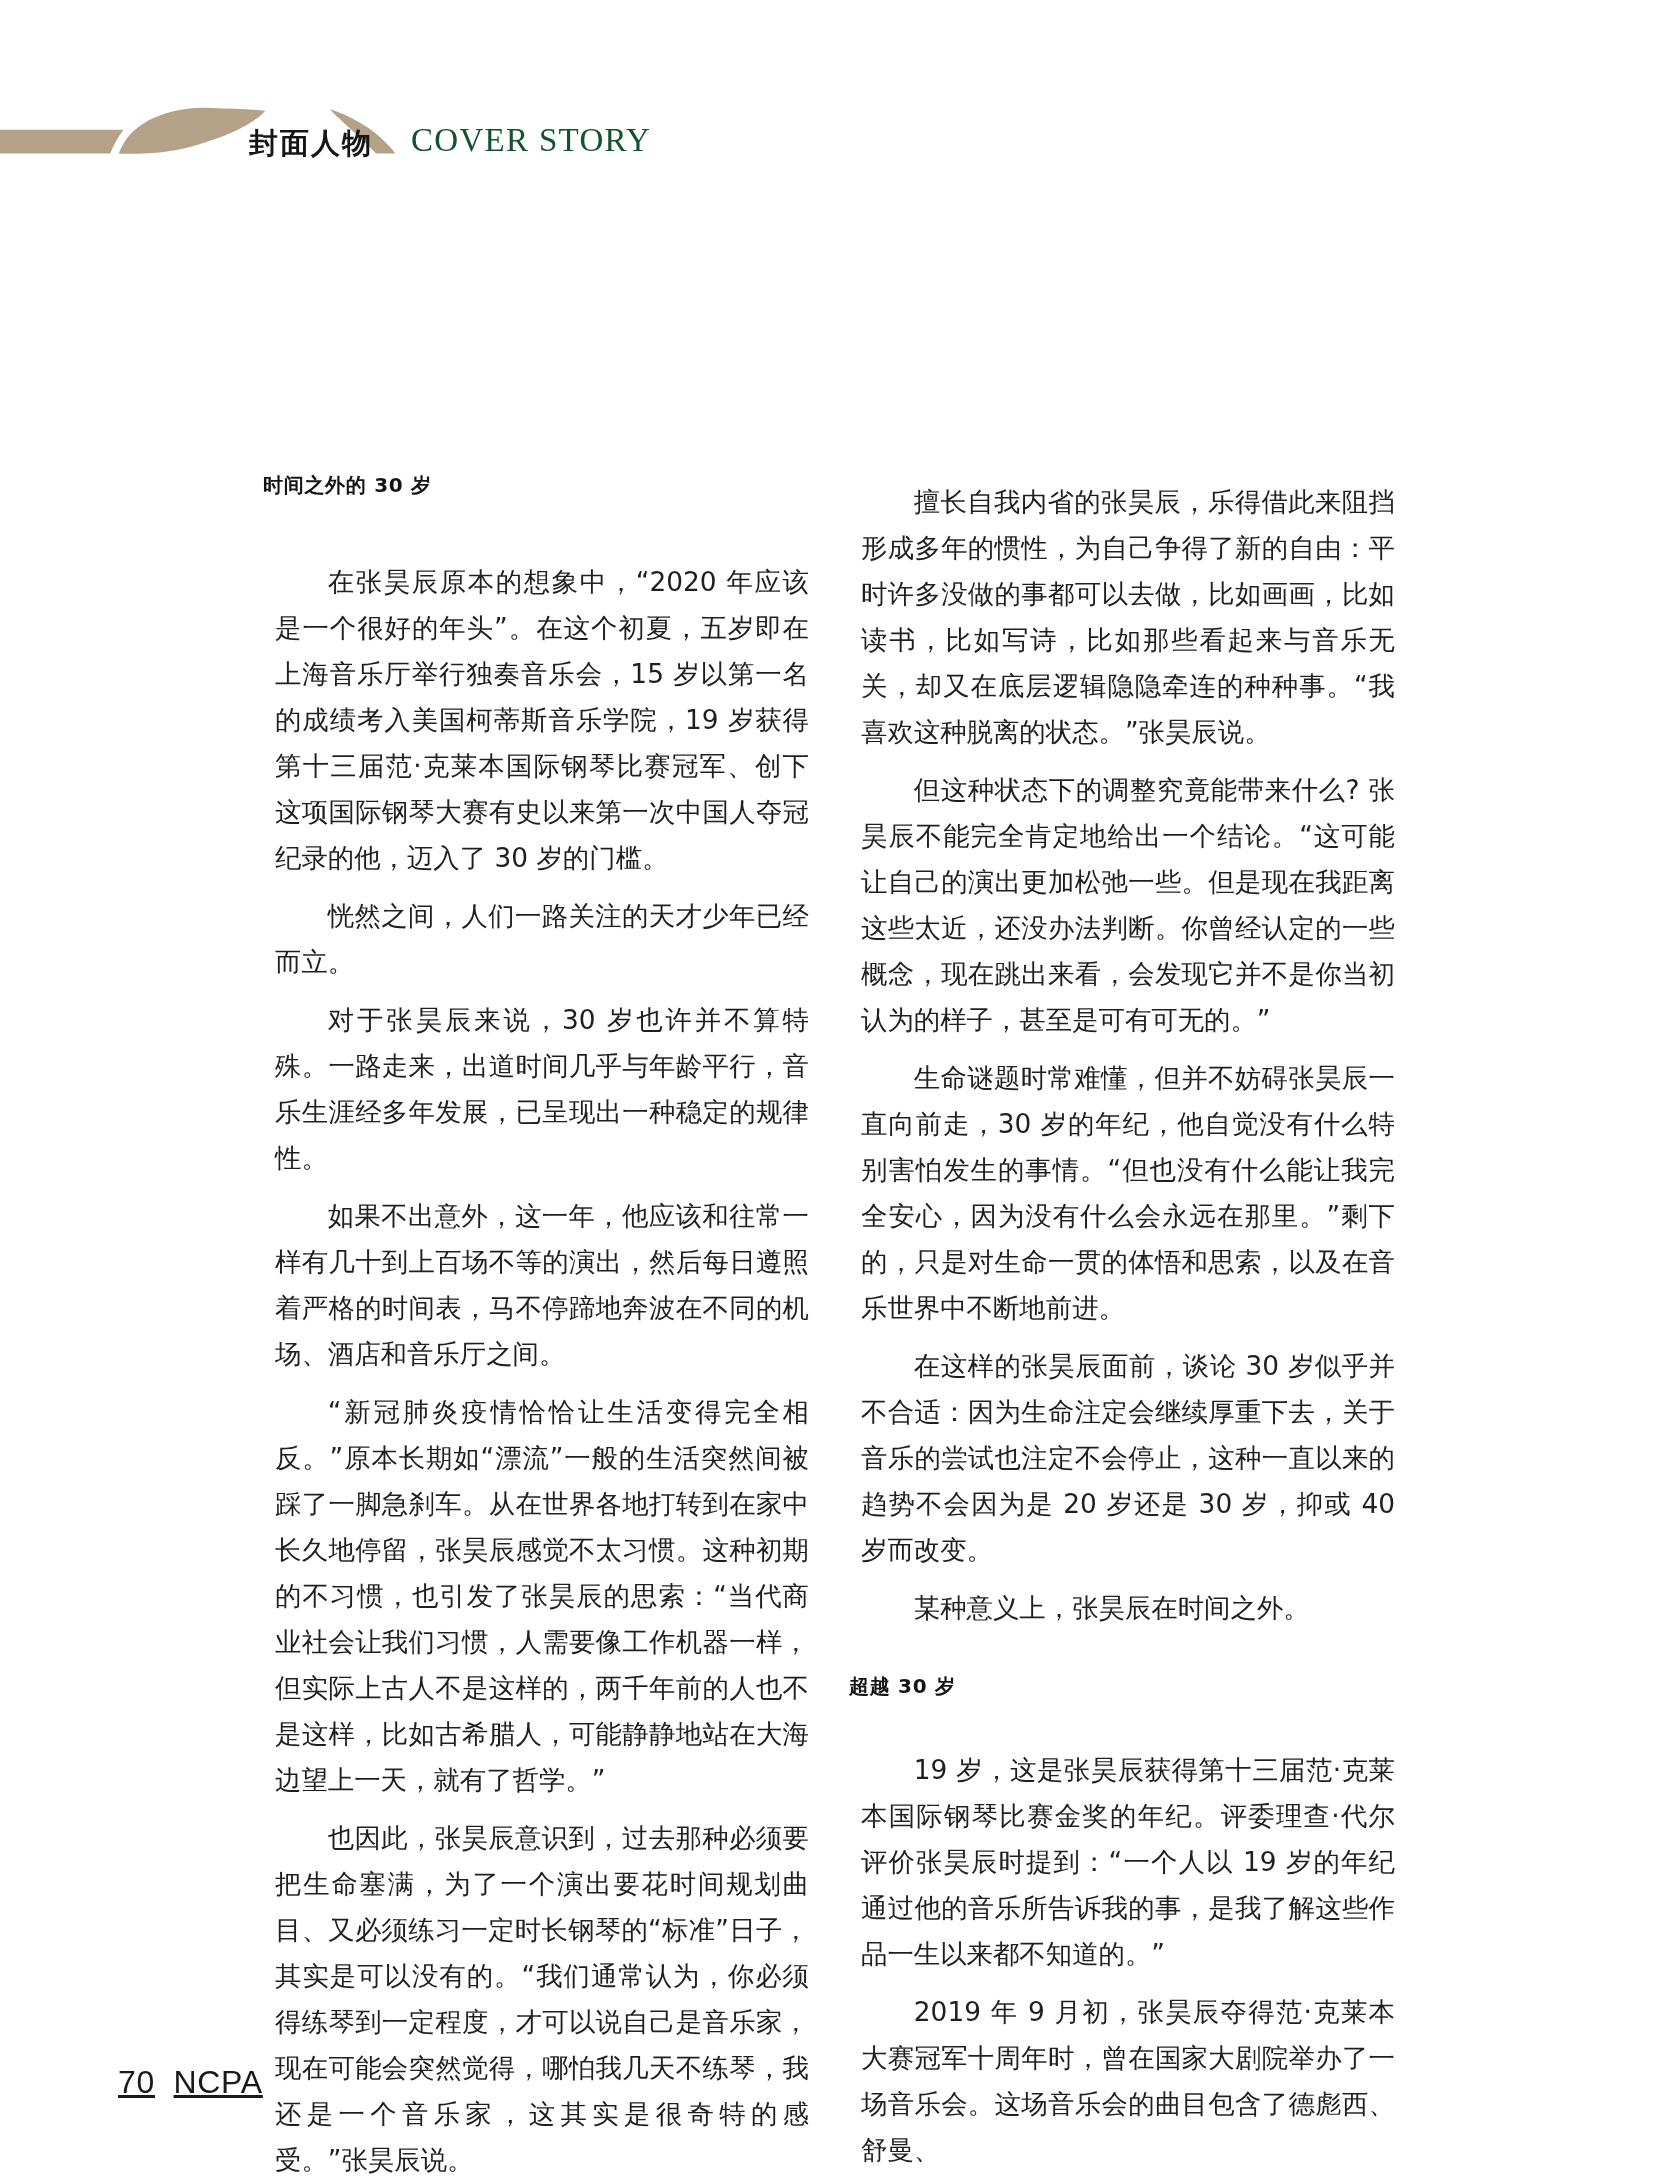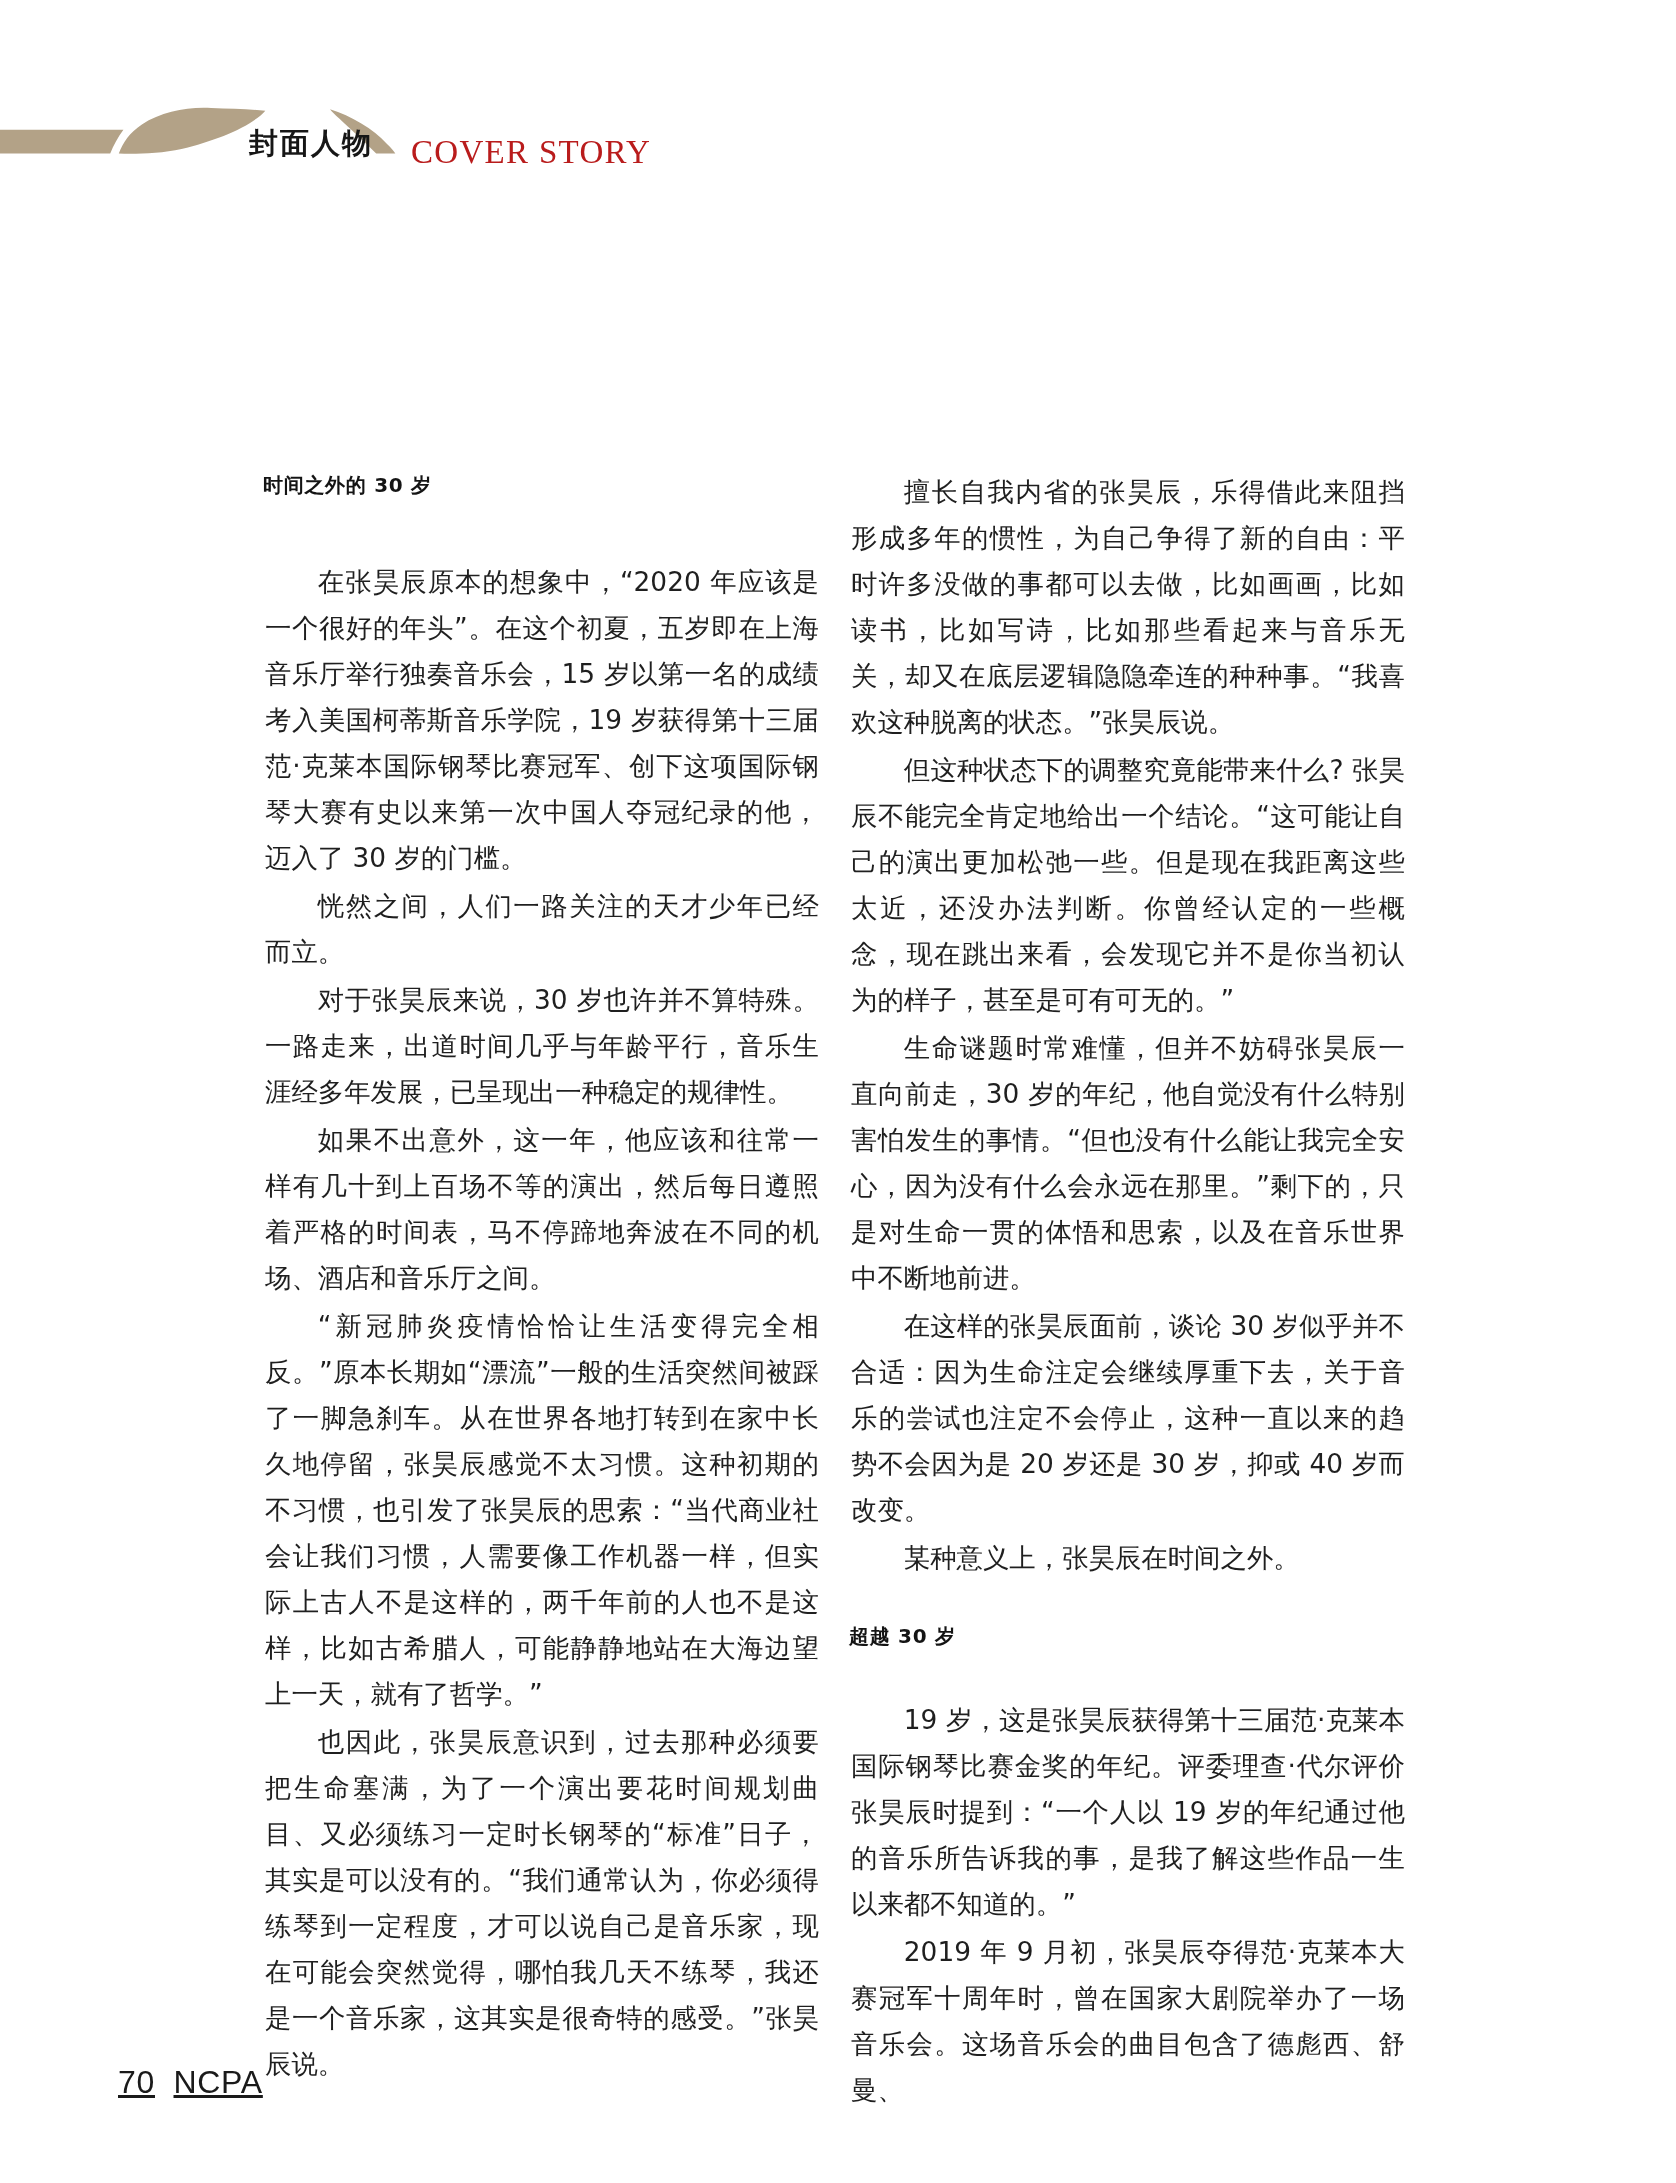--- a/index.html
+++ b/index.html
@@ -18,35 +18,35 @@
 
   
   .masthead{position:absolute;left:0;top:0;width:1676px;height:198px;}
   .masthead-art{position:absolute;left:0;top:102px;width:660px;height:86px;}
   .masthead-zh{
     position:absolute;left:249px;top:127px;
     font-size:29px;font-weight:bold;line-height:32px;letter-spacing:2px;
     color:#161616;white-space:nowrap;
   }
   .masthead-en{
-    position:absolute;left:411px;top:134px;
+    position:absolute;left:411px;top:122px;
     font-family:"Liberation Serif","DejaVu Serif",serif;
     font-size:33px;line-height:37px;letter-spacing:1.3px;
-    color:#b91c1c;white-space:nowrap;
+    color:#14532d;white-space:nowrap;
   }
 
   
   .column{
     position:absolute;width:558px;
     font-size:26.4px;line-height:46px;
     text-align:justify;
     color:#1f1f1f;
     word-break:normal;overflow-wrap:break-word;
   }
-  .column p{margin:2px;text-indent:2em;}
+  .column p{margin:12px;text-indent:2em;}
   .col-left{left:263px;top:462px;}
   .col-right{left:849px;top:467px;}
   .col-heading{
     font-size:20px;font-weight:bold;line-height:46px;
     text-indent:0;color:#141414;letter-spacing:0.7px;
     margin:0;
   }
   .col-left .col-heading{margin-bottom:51px;}
   .col-right .col-heading{margin-top:32px;margin-bottom:38px;}
 

